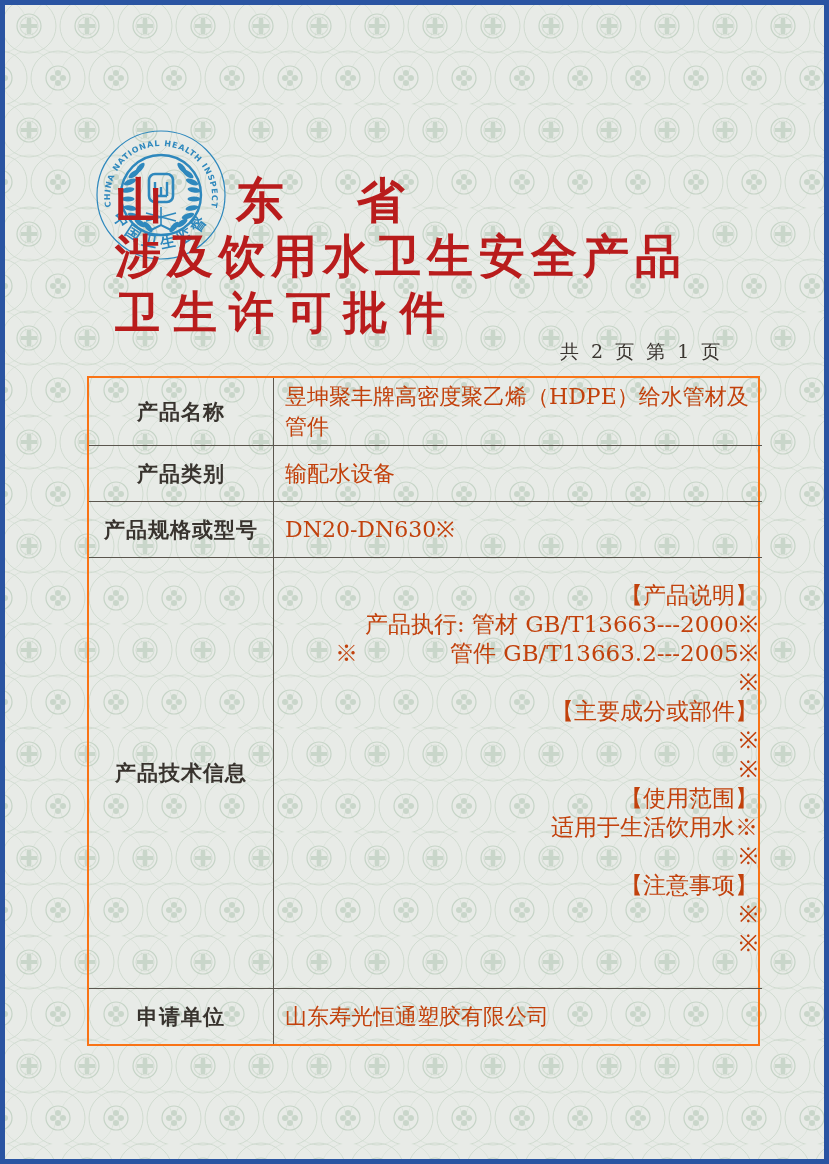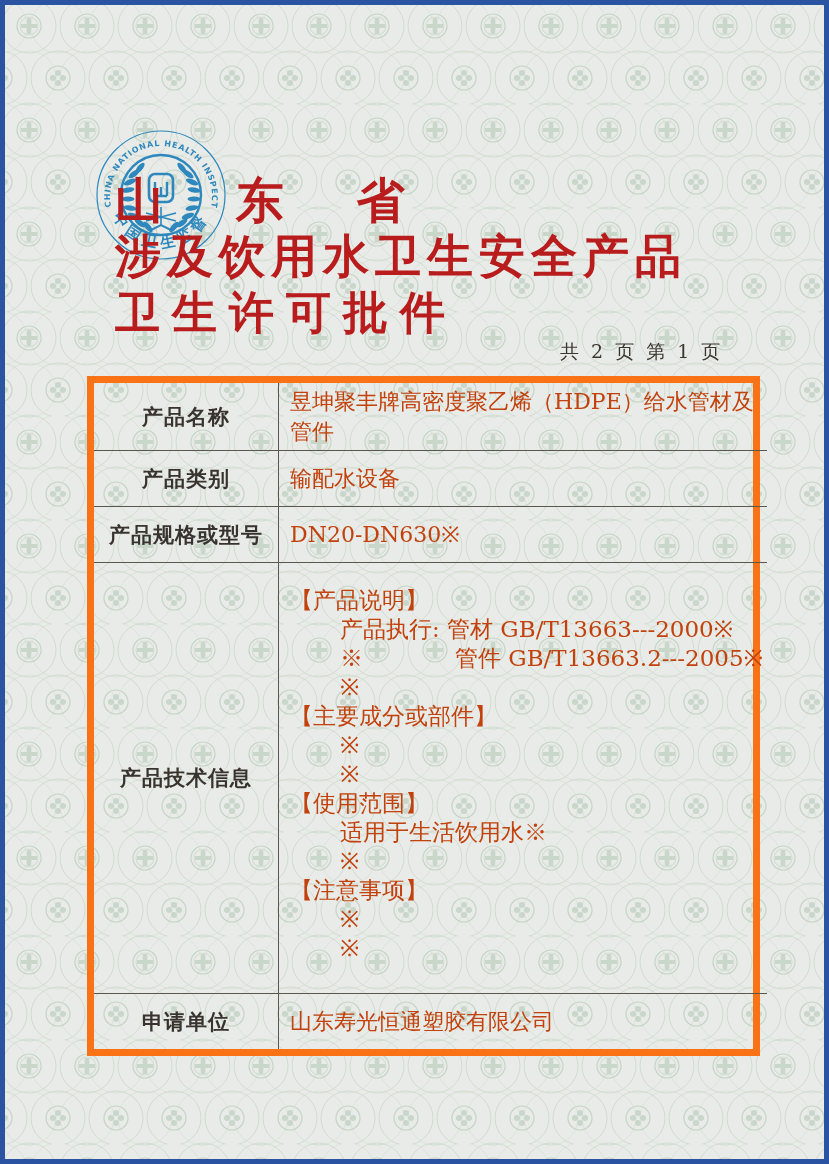--- a/index.html
+++ b/index.html
@@ -16,31 +16,31 @@
   
   .title-block{left:110px;top:168px;width:660px;text-align:left;color:#b91c1c;}
   .t1{font-size:48px;font-weight:700;word-spacing:56px;line-height:54px;}
   .t2{font-size:46px;font-weight:600;letter-spacing:6px;line-height:58px;white-space:nowrap;}
   .t3{font-size:45px;font-weight:700;letter-spacing:12px;line-height:56px;}
   .page-indicator{left:555px;top:334px;width:200px;text-align:left;
         font-size:19px;letter-spacing:3px;color:#3b3631;}
 
   
   .cert-table{left:82px;top:371px;width:673px;box-sizing:border-box;
-        border:7px solid #f97316;display:grid;
+        border:2px solid #f97316;display:grid;
         grid-template-columns:185px 1fr;
         grid-template-rows:68px 56px 56px 431px 55px;}
   .lbl{border-right:1px solid #5b564e;border-bottom:1px solid #5b564e;
         display:flex;align-items:center;justify-content:center;
         font-family:"DejaVu Sans","Liberation Sans",sans-serif;
         font-weight:700;font-size:21px;letter-spacing:1px;color:#38332e;}
   .val{border-bottom:1px solid #5b564e;display:flex;align-items:center;
         padding:2px 4px 2px 11px;font-size:22px;line-height:30px;color:#c2410c;}
   .last{border-bottom:none;}
-  .tech{display:block;padding-top:23px;font-size:23px;line-height:29px;}
+  .tech{display:block;padding-top:23px;font-size:23px;line-height:29px;text-align:right;}
   .tech div{white-space:pre;}
   .tech .ind{padding-left:50px;}
 </style>
 </head>
 <body>
 
 <div class="page">
 
   <svg class="bg" width="829" height="1164" aria-hidden="true">
     <defs>

